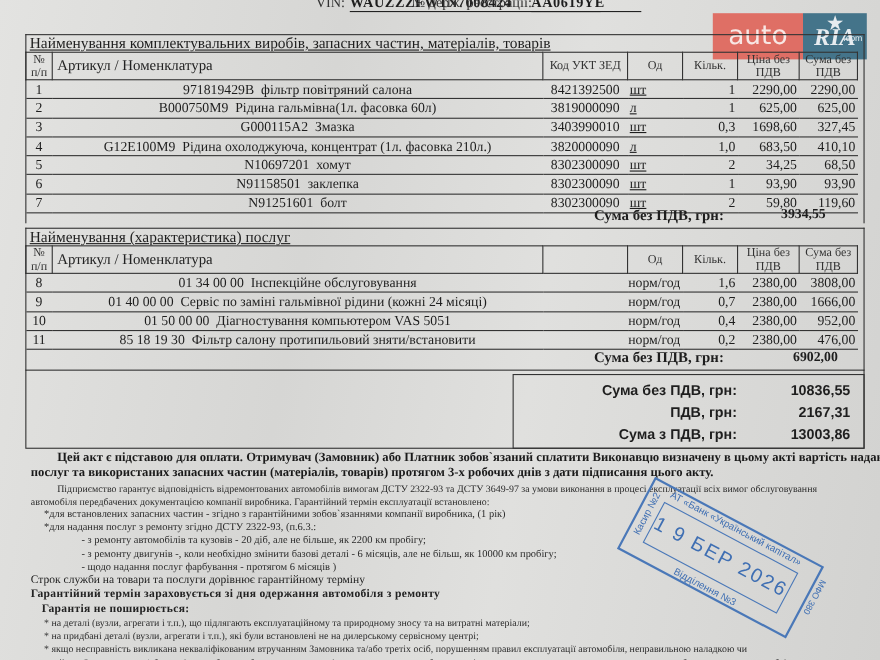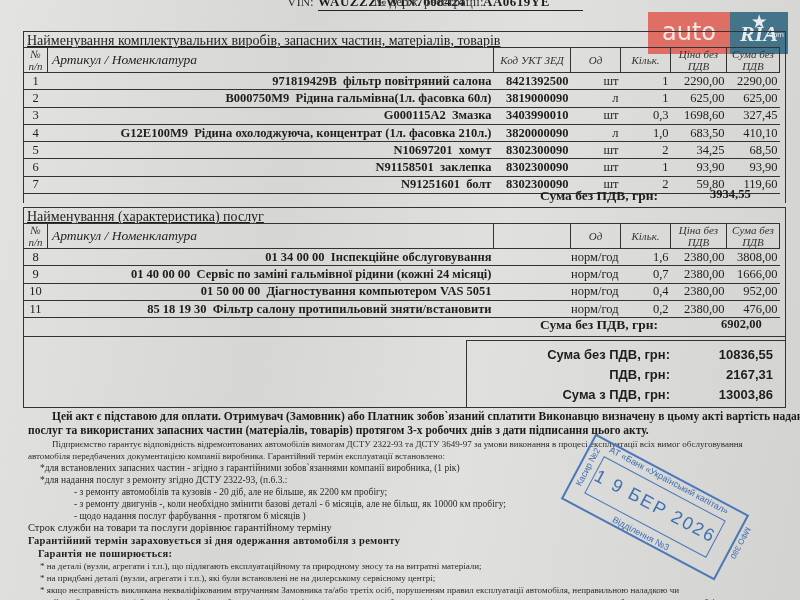--- a/index.html
+++ b/index.html
@@ -11,24 +11,24 @@
   }
   .abs { position: absolute; }
   .hdr { top: -6px; left: 0; width: 800px; height: 20px; font-size: 13px; }
   .hdr .lbl { position: absolute; color: #333; }
   .hdr .val { position: absolute; font-weight: bold; border-bottom: 1px solid #222; letter-spacing: 0.5px; }
 
   .frame { position: absolute; border: 1px solid #333; box-sizing: border-box; }
   .sect-title { position: absolute; left: 27px; font-size: 14px; text-decoration: underline; }
 
   table.grid { position: absolute; border-collapse: collapse; font-size: 12.5px; table-layout: fixed; }
-  table.grid th { font-weight: normal; border: 1px solid #333; font-size: 11px; line-height: 12px; padding: 0 2px; color: #333; font-style: italic; }
+  table.grid th { font-weight: normal; border: 1px solid #333; font-size: 11px; line-height: 12px; padding: 0 2px; color: #333; }
   table.grid th.big { font-size: 13.5px; text-align: left; padding-left: 4px; color: #222; }
   table.grid td { border-bottom: 1.5px solid #333; height: 16.3px; padding: 0 2px; white-space: nowrap; overflow: hidden; }
-  .c { text-align: right; } .r { text-align: right; } .l { text-align: right; font-weight: bold; }
+  .c { text-align: left; text-decoration: underline; } .r { text-align: right; } .l { text-align: center; }
   .num { text-align: center; }
 
   .subtotal { position: absolute; font-weight: bold; font-size: 13.5px; }
   .totals { position: absolute; left: 466px; top: 340px; width: 320px; height: 68px; border: 1.5px solid #333; box-sizing: border-box;
     font-family: "Liberation Sans", sans-serif; font-weight: bold; font-size: 13px; }
   .totals .row { position: absolute; left: 0; width: 100%; height: 20px; }
   .totals .k { position: absolute; right: 115px; }
   .totals .v { position: absolute; right: 12px; }
 
   .txt { position: absolute; font-size: 9.5px; color: #2a2a2a; white-space: nowrap; }

